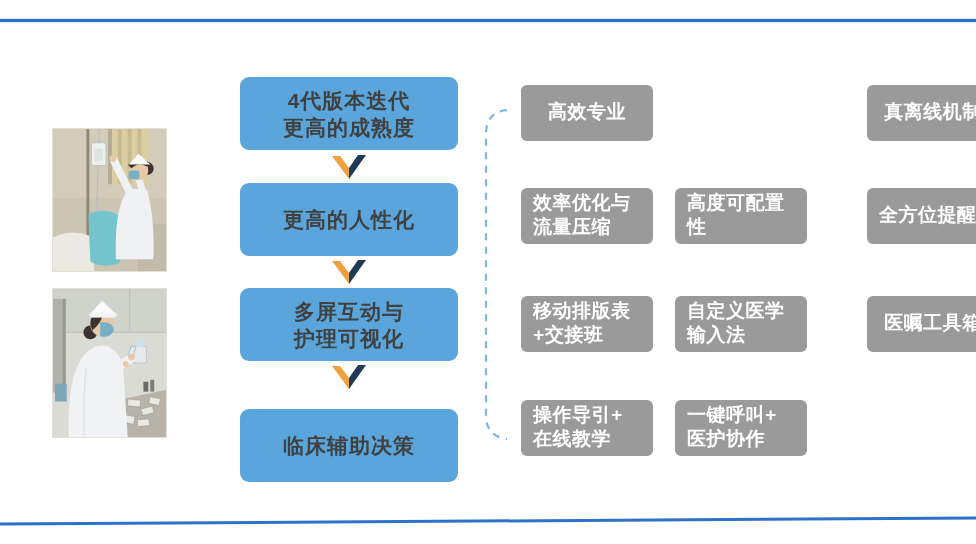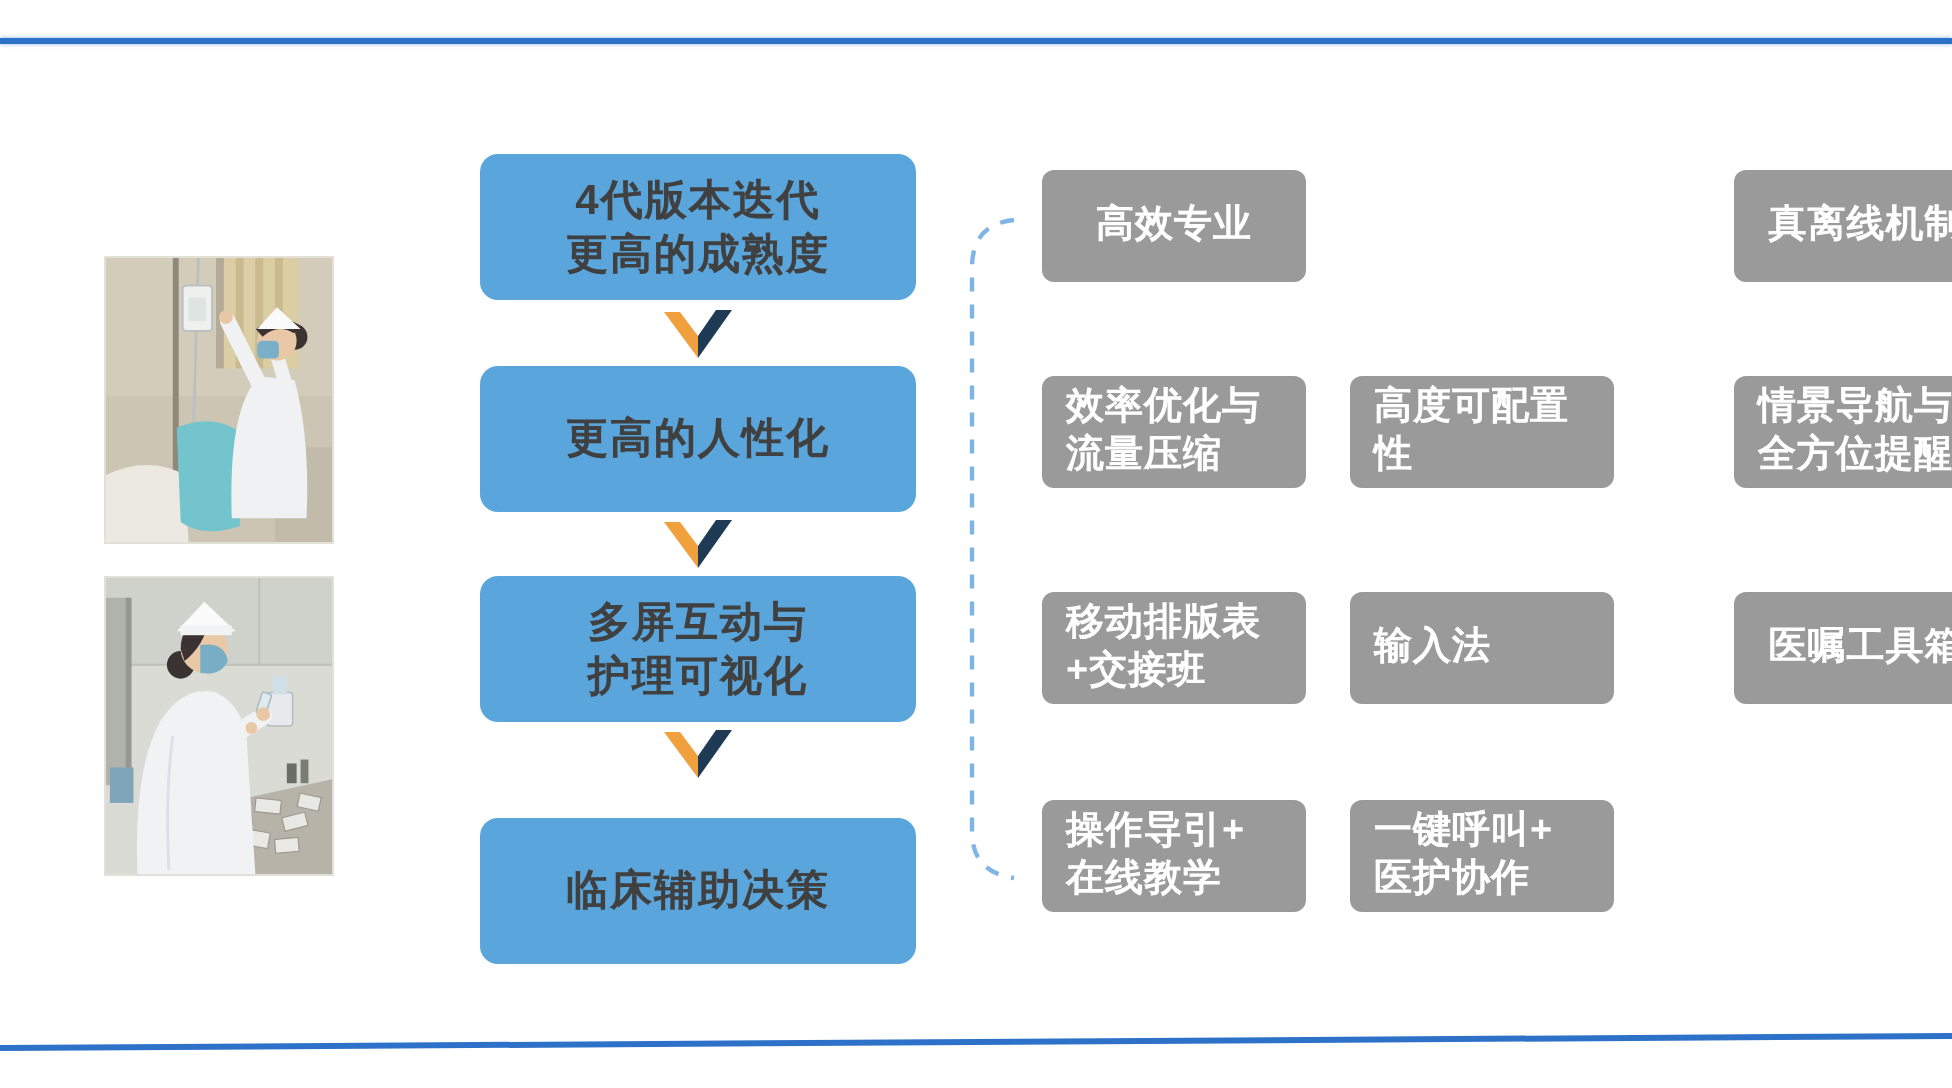--- a/index.html
+++ b/index.html
@@ -26,21 +26,21 @@
   .arrow .wing-right { fill:var(--arrow-navy,#1f3a55); }
 
   .bracket { position:absolute; left:476px; top:104px; width:40px; height:342px; }
   .bracket path { fill:none; stroke:var(--bracket-blue,#7fb5e6); stroke-width:2.2;
                   stroke-dasharray:7 6.5; }
 
   .feature-box { position:absolute; width:132px; height:56px;
                  background:var(--feature-box,#9a9a9a); border-radius:6px;
                  color:#fff; font-weight:bold; font-size:19px; letter-spacing:.5px;
                  display:flex; flex-direction:column; justify-content:center; align-items:center;
-                 line-height:24px; }
+                 line-height:24px;font-family:Liberation Mono, monospace; }
   .feature-box.left { align-items:flex-start; padding-left:12px; }
   .c1 { left:521px; } .c2 { left:675px; } .c3 { left:823px;margin-left:44px; }
   .r1 { top:85px; } .r2 { top:188px; } .r3 { top:296px; } .r4 { top:400px; }
 </style>
 </head>
 <body>
 
 <div class="slide">
 
   <div class="top-line"></div>
@@ -163,29 +163,29 @@
 
   <div class="feature-box left c1 r2">
     <span>效率优化与</span>
     <span>流量压缩</span>
   </div>
   <div class="feature-box left c2 r2">
     <span>高度可配置</span>
     <span>性</span>
   </div>
   <div class="feature-box left c3 r2">
-    <span>情景导航与</span>
     <span>全方位提醒</span>
   </div>
 
   <div class="feature-box left c1 r3">
     <span>移动排版表</span>
     <span>+交接班</span>
   </div>
   <div class="feature-box left c2 r3">
+    <span>自定义医学</span>
     <span>输入法</span>
   </div>
   <div class="feature-box c3 r3">
     <span>医嘱工具箱</span>
   </div>
 
   <div class="feature-box left c1 r4">
     <span>操作导引+</span>
     <span>在线教学</span>
   </div>

